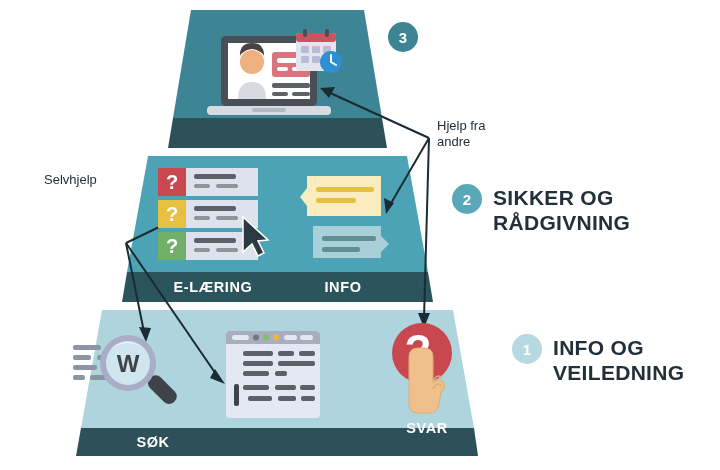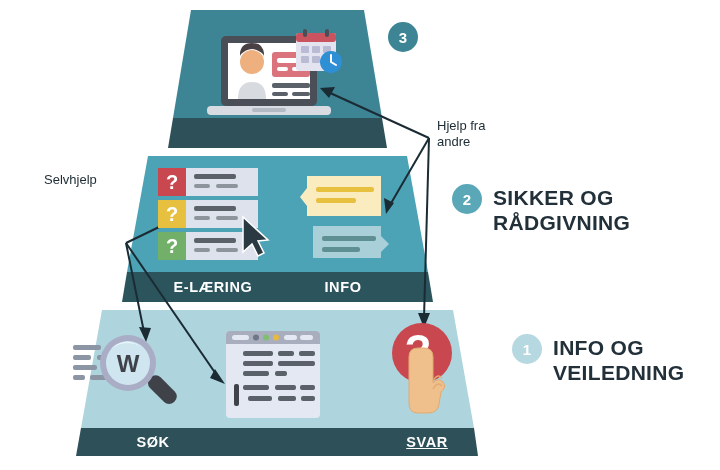--- a/index.html
+++ b/index.html
@@ -204,21 +204,21 @@
       <path d="M433,381 q4,-8 9,-3" fill="none" stroke="#e0ab72" stroke-width="1.4"></path>
       <path d="M433,389 q4,-8 9,-3" fill="none" stroke="#e0ab72" stroke-width="1.4"></path>
     </g>
   </svg>
 
 
   <div class="abs tier-label" style="left:148px;top:279px;width:130px;">E-LÆRING</div>
   <div class="abs tier-label" style="left:296px;top:279px;width:94px;">INFO</div>
 
   <div class="abs tier-label" style="left:108px;top:434px;width:90px;">SØK</div>
-  <div class="abs tier-label" style="left:382px;top:434px;width:90px;text-decoration:underline;">SVAR</div>
+  <div class="abs tier-label" style="left:382px;top:420px;width:90px;">SVAR</div>
 
   <div class="side-block" style="left:388px;top:22px;">
     <div class="badge" style="background:#3d8494;">3</div>
   </div>
 
   <div class="side-block" style="left:452px;top:184px;">
     <div class="badge" style="background:#5aa7b8;">2</div>
     <div class="side-title">SIKKER OG
 RÅDGIVNING</div>
   </div>

